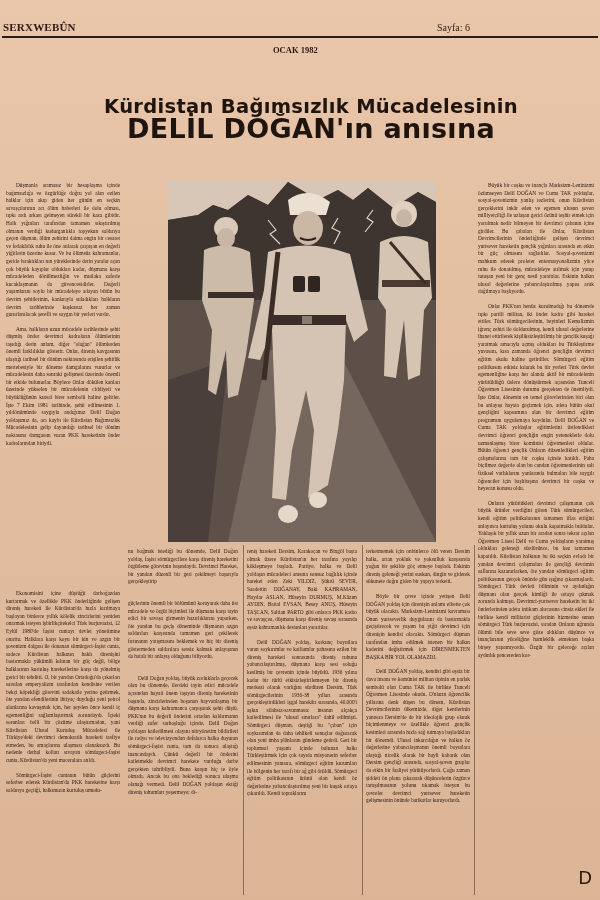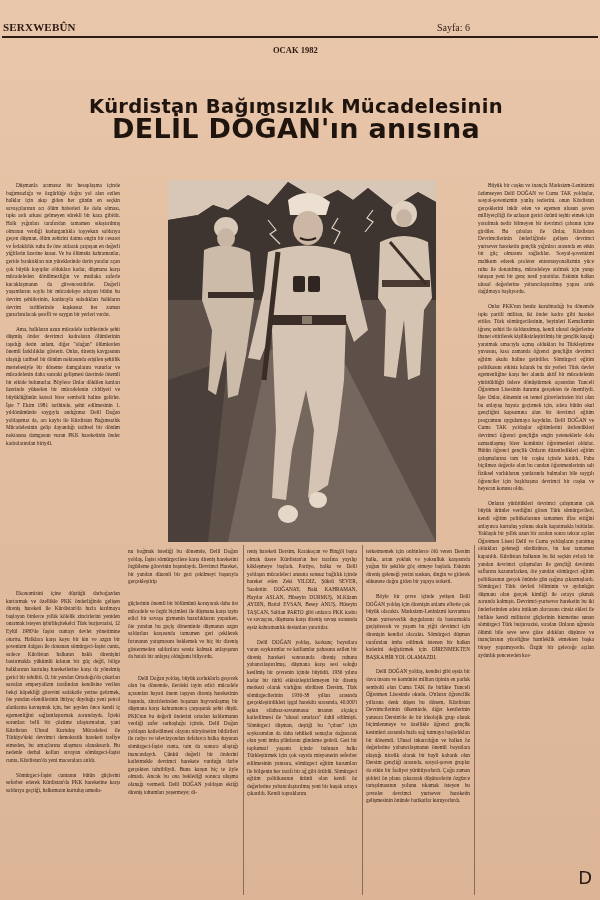--- a/index.html
+++ b/index.html
@@ -8,21 +8,21 @@
     background:#e4bfa2;
     background-image: linear-gradient(180deg,#e9c7ab 0%,#e3bea0 40%,#dcb597 100%);
     font-family:"Liberation Serif", serif; color:#2a1a12;
   }
   .masthead { position:absolute; left:0; top:18px; width:475px; height:20px; }
   .mh-left { position:absolute; left:3px; top:3px; font-size:11px; font-weight:bold; letter-spacing:0.2px; }
   .mh-mid { position:absolute; left:273px; top:4px; font-size:8.5px; font-weight:bold;margin-top:23px; }
   .mh-right { position:absolute; right:5px; top:4px; font-size:10px; }
   .mh-rule { position:absolute; left:2px; right:2px; top:36px; height:2px; background:#2b1c14; }
   .headline {
-    position:absolute; left:56px; top:96px; width:480px; text-align:center;
+    position:absolute; left:71px; top:96px; width:480px; text-align:center;
     font-family:"DejaVu Sans", sans-serif; font-weight:bold; color:#1f140e;
     line-height:22px; font-size:19.5px; letter-spacing:0.3px;
   }
   .headline .l3 { font-size:27px; }
   .col { position:absolute; font-size:5.3px; line-height:7.6px; text-align:justify; color:#2b1a12; font-family:"Liberation Serif", serif; }
   .col p { margin:0 0 7px 0; text-indent:10px; }
   .col p.noindent{ text-indent:0; }
   .illus {
     position:absolute; left:168px; top:180px; width:268px; height:362px;
     background:linear-gradient(180deg,#d9c3ae 0%,#a79283 10%,#6d5d54 25%,#5e5049 60%,#4f443f 100%);

